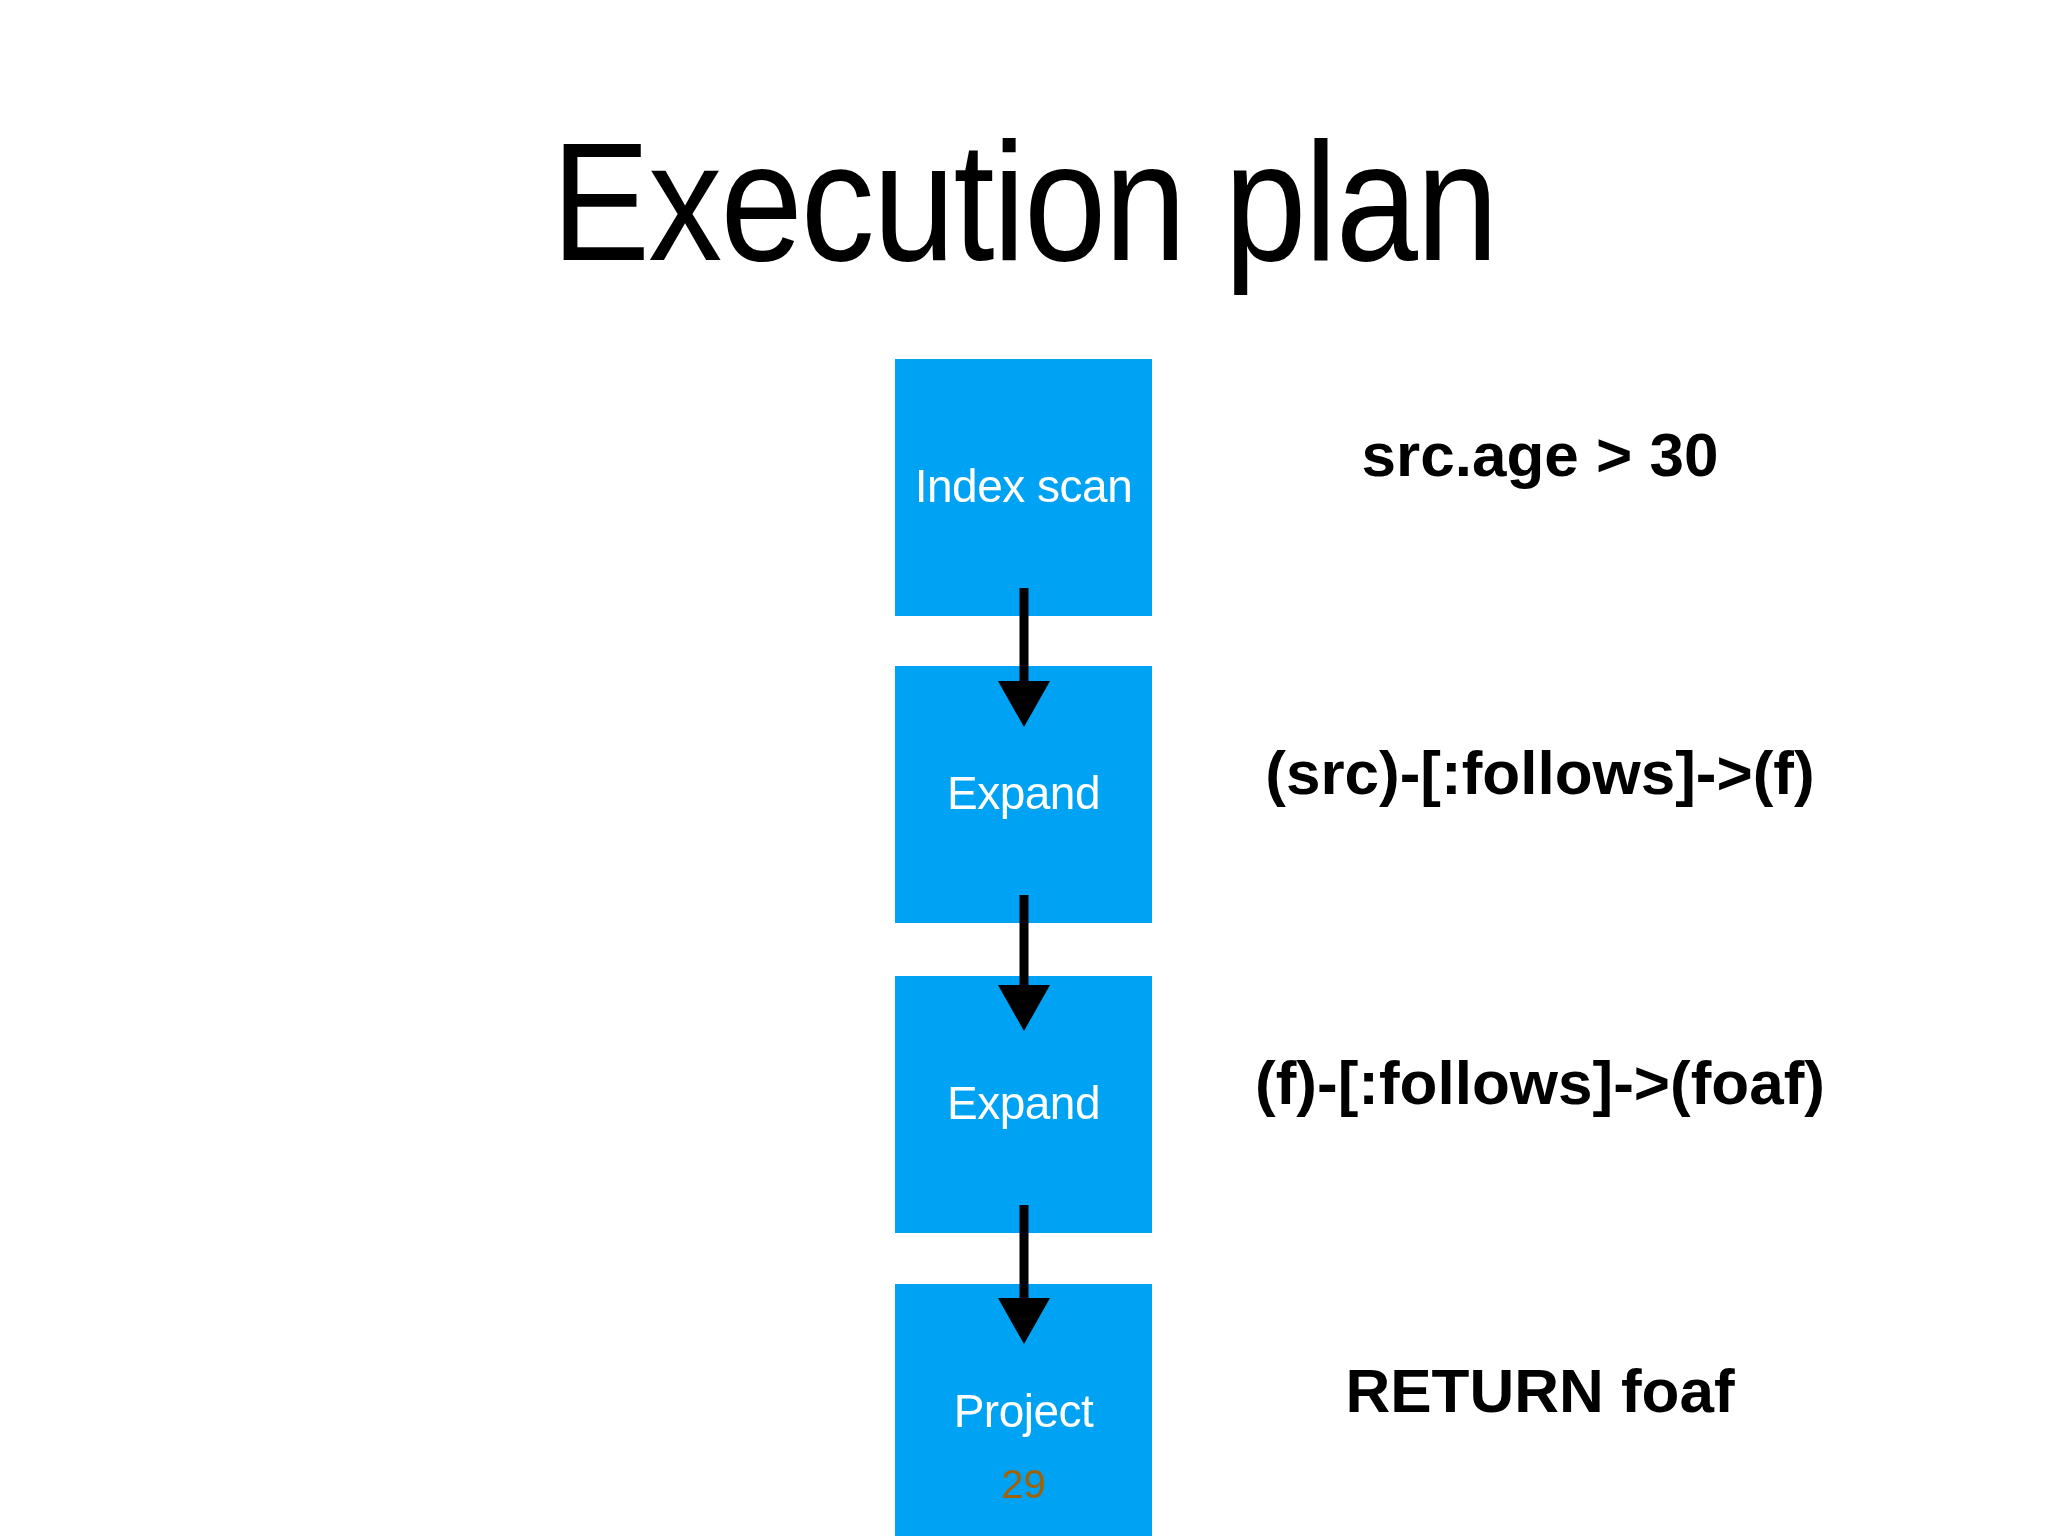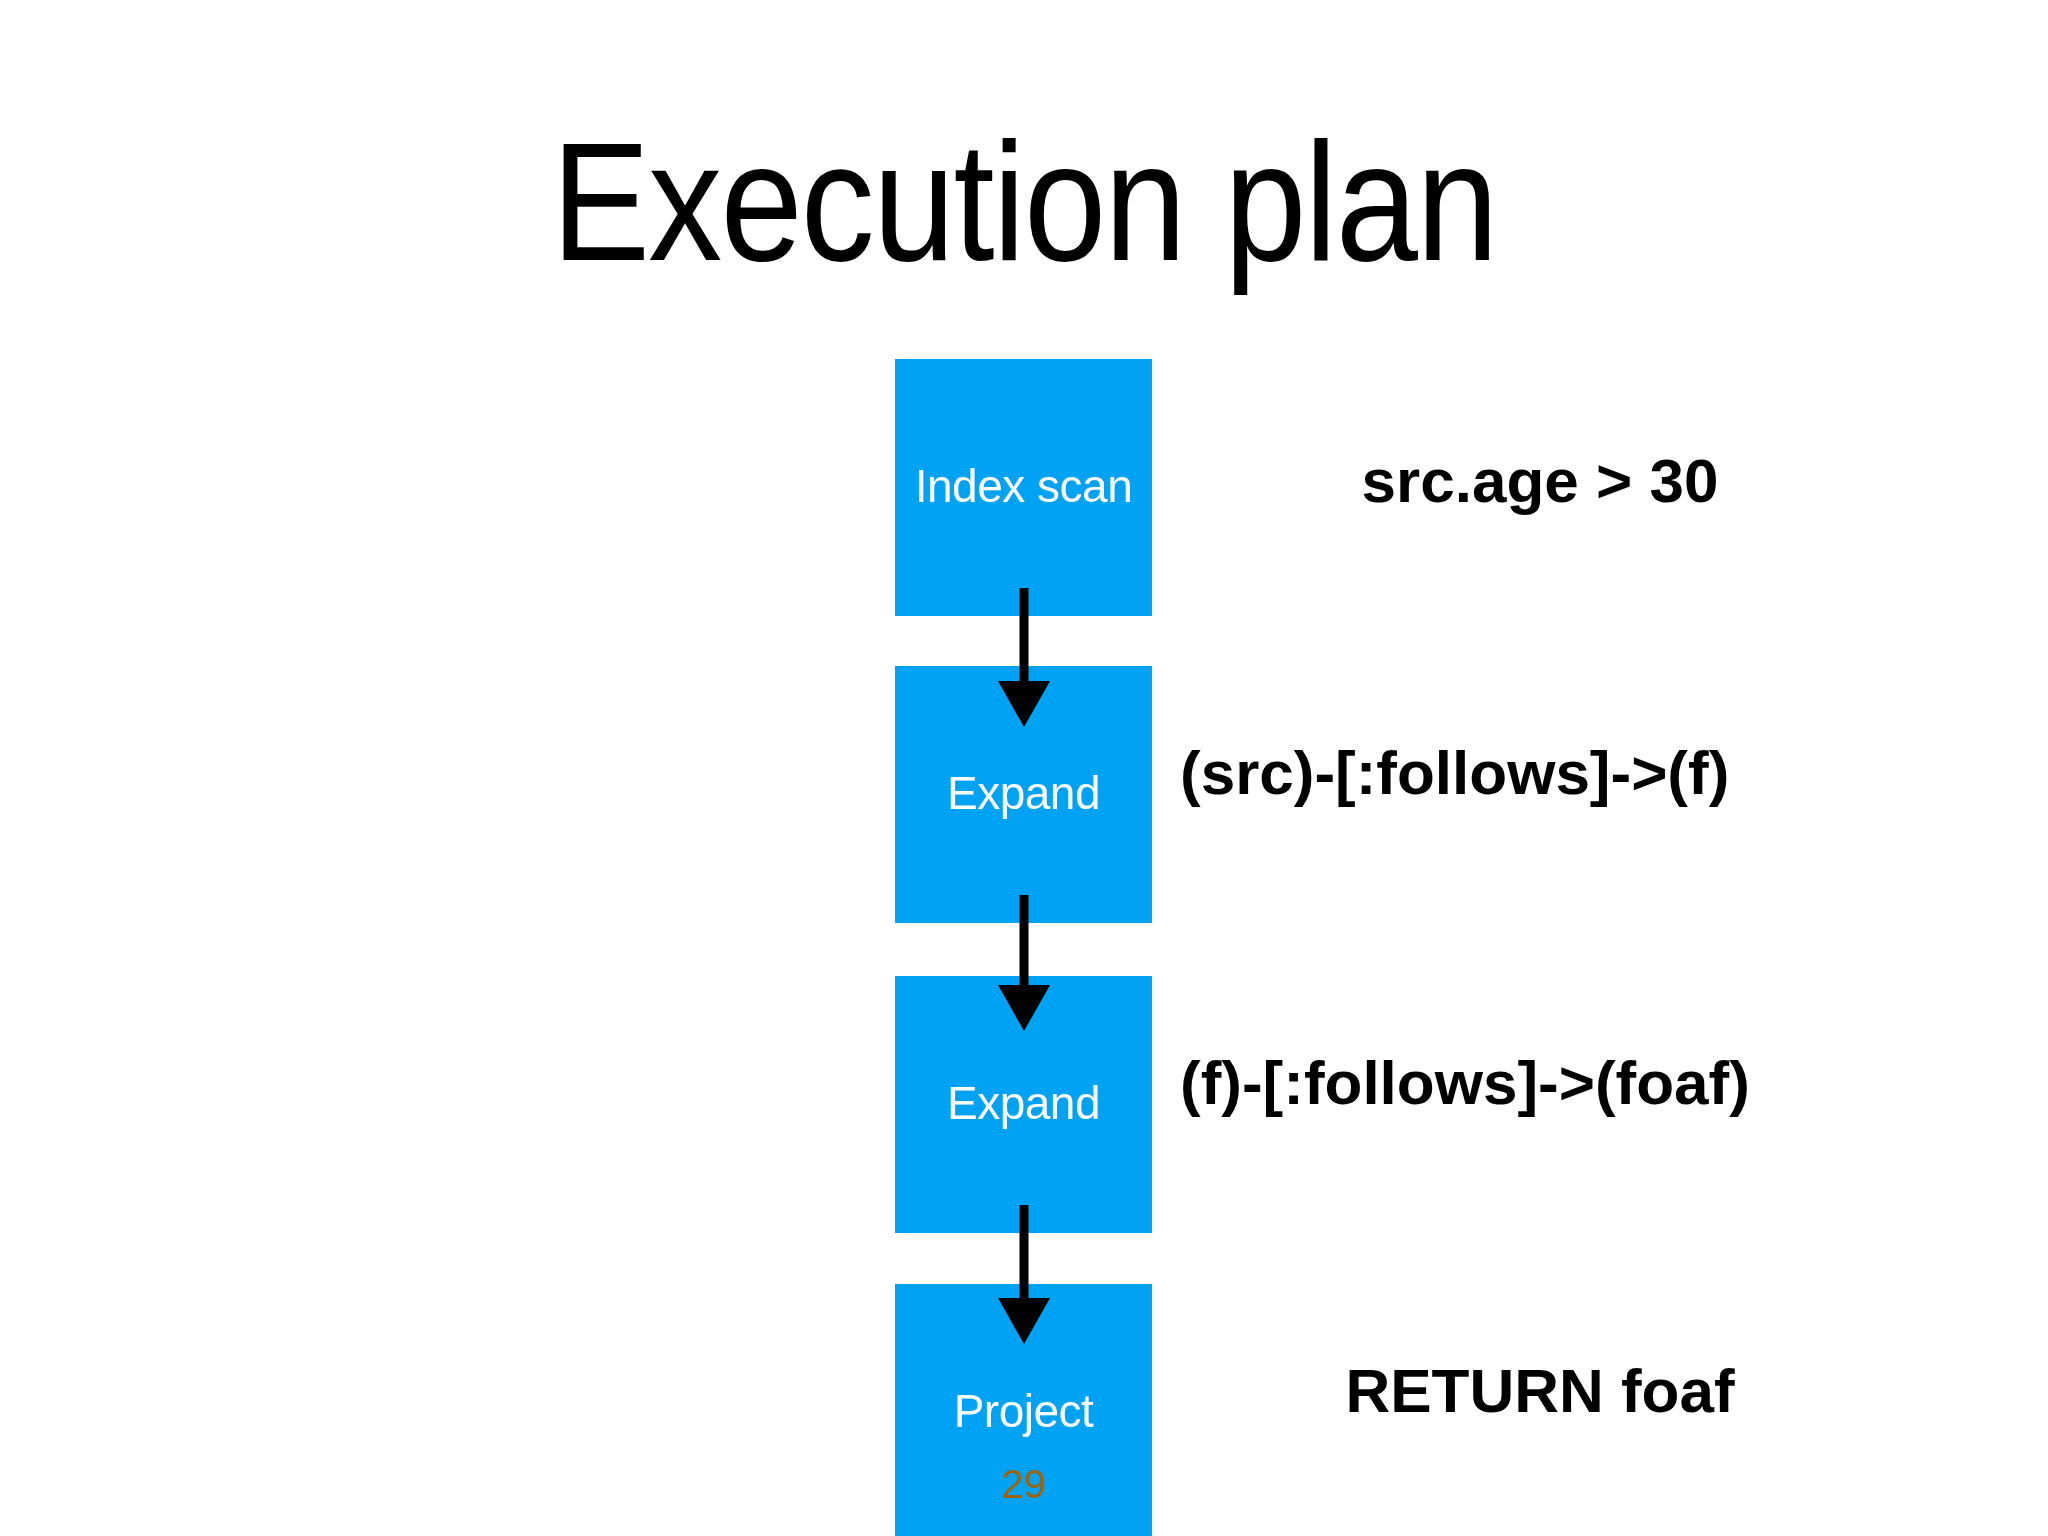--- a/index.html
+++ b/index.html
@@ -135,23 +135,23 @@
     left: 1180px;
     width: 720px;
     color: #000000;
     font-family: "Liberation Sans", sans-serif;
     font-weight: 700;
     font-size: 62px;
     line-height: 1.0;
     white-space: nowrap;
   }
   .annotation.centered { text-align: center; }
-  .annotation.leading  { text-align: left; }
-
-  #annotation-1 { top: 450px; }
+  .annotation.leading  { text-align: center; }
+
+  #annotation-1 { top: 424px; }
   #annotation-2 { top: 742px; }
   #annotation-3 { top: 1052px; }
   #annotation-4 { top: 1360px; }
 </style>
 </head>
 <body>
 
 <div id="slide">
 
   <div id="slide-title">Execution plan</div>

